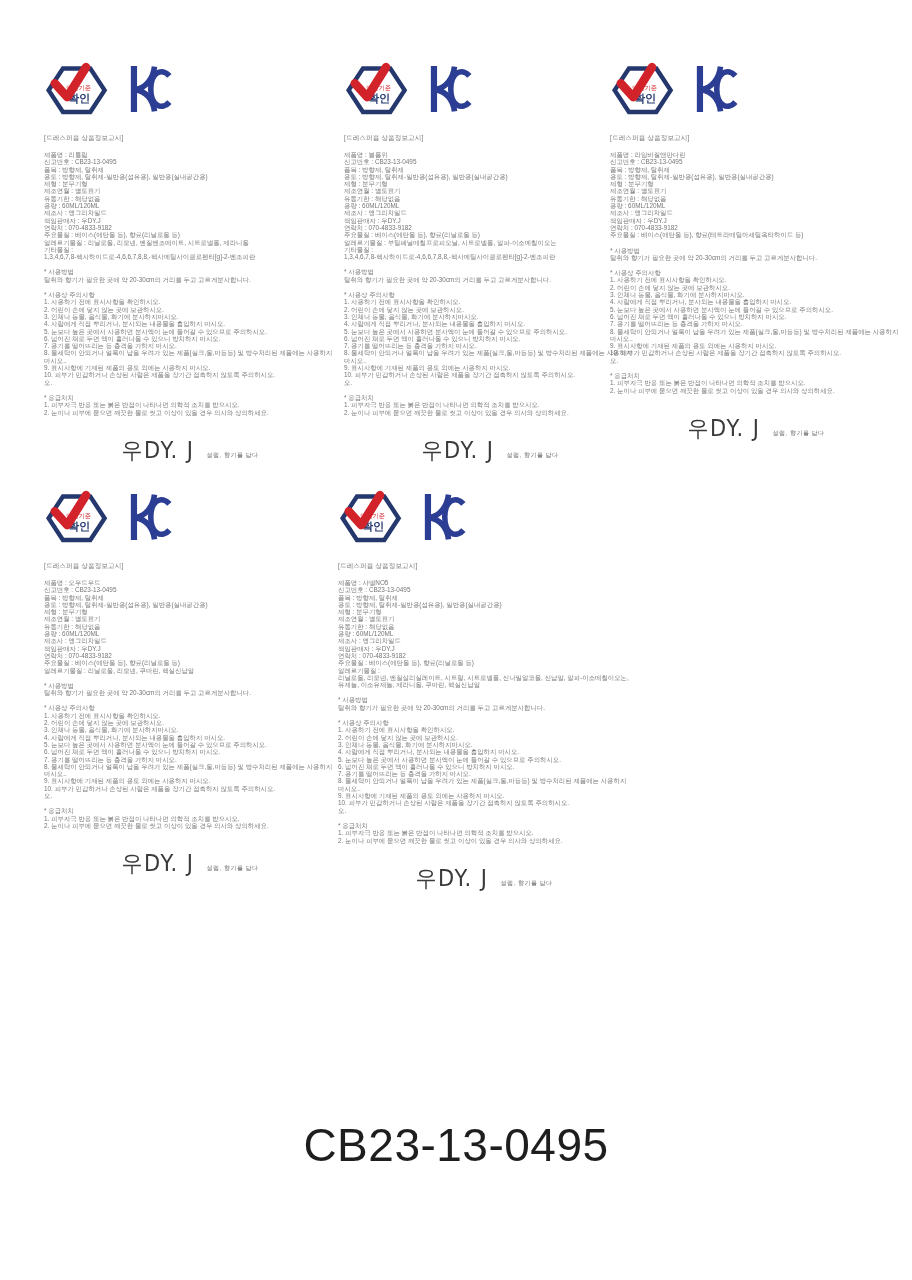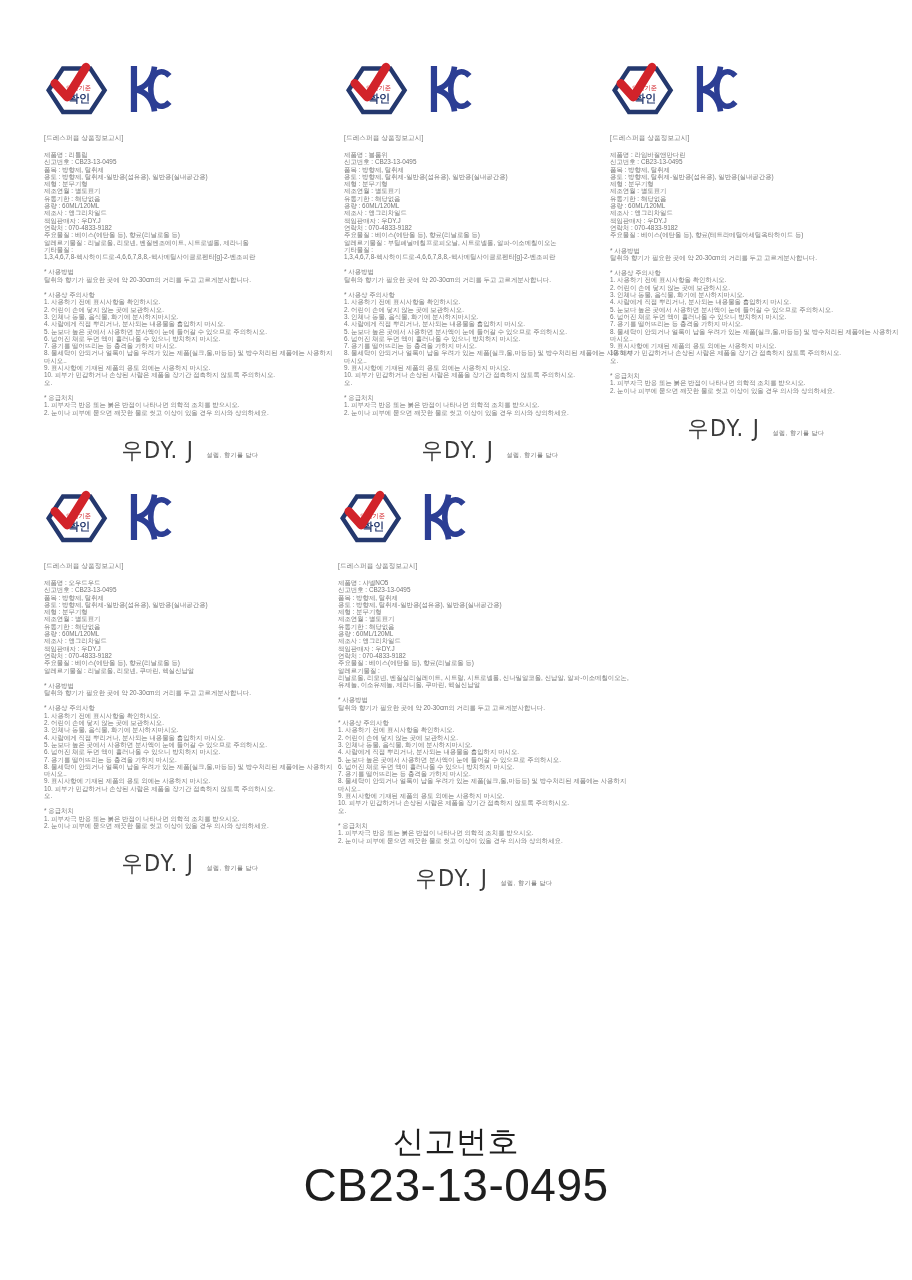--- a/index.html
+++ b/index.html
@@ -336,15 +336,14 @@
         <div>2. 눈이나 피부에 묻으면 깨끗한 물로 씻고 이상이 있을 경우 의사와 상의하세요.</div>
       </div>
     <div class="sig-row">
       <span class="sig">우DY. J</span>
       <span class="sig-tagline">설렘, 향기를 담다</span>
     </div>
   </section>
 </div>
 
 <div class="report">
-  <div class="r-label">신고번호</div>
   <div class="r-value">CB23-13-0495</div>
 </div>
 
 </body></html>

